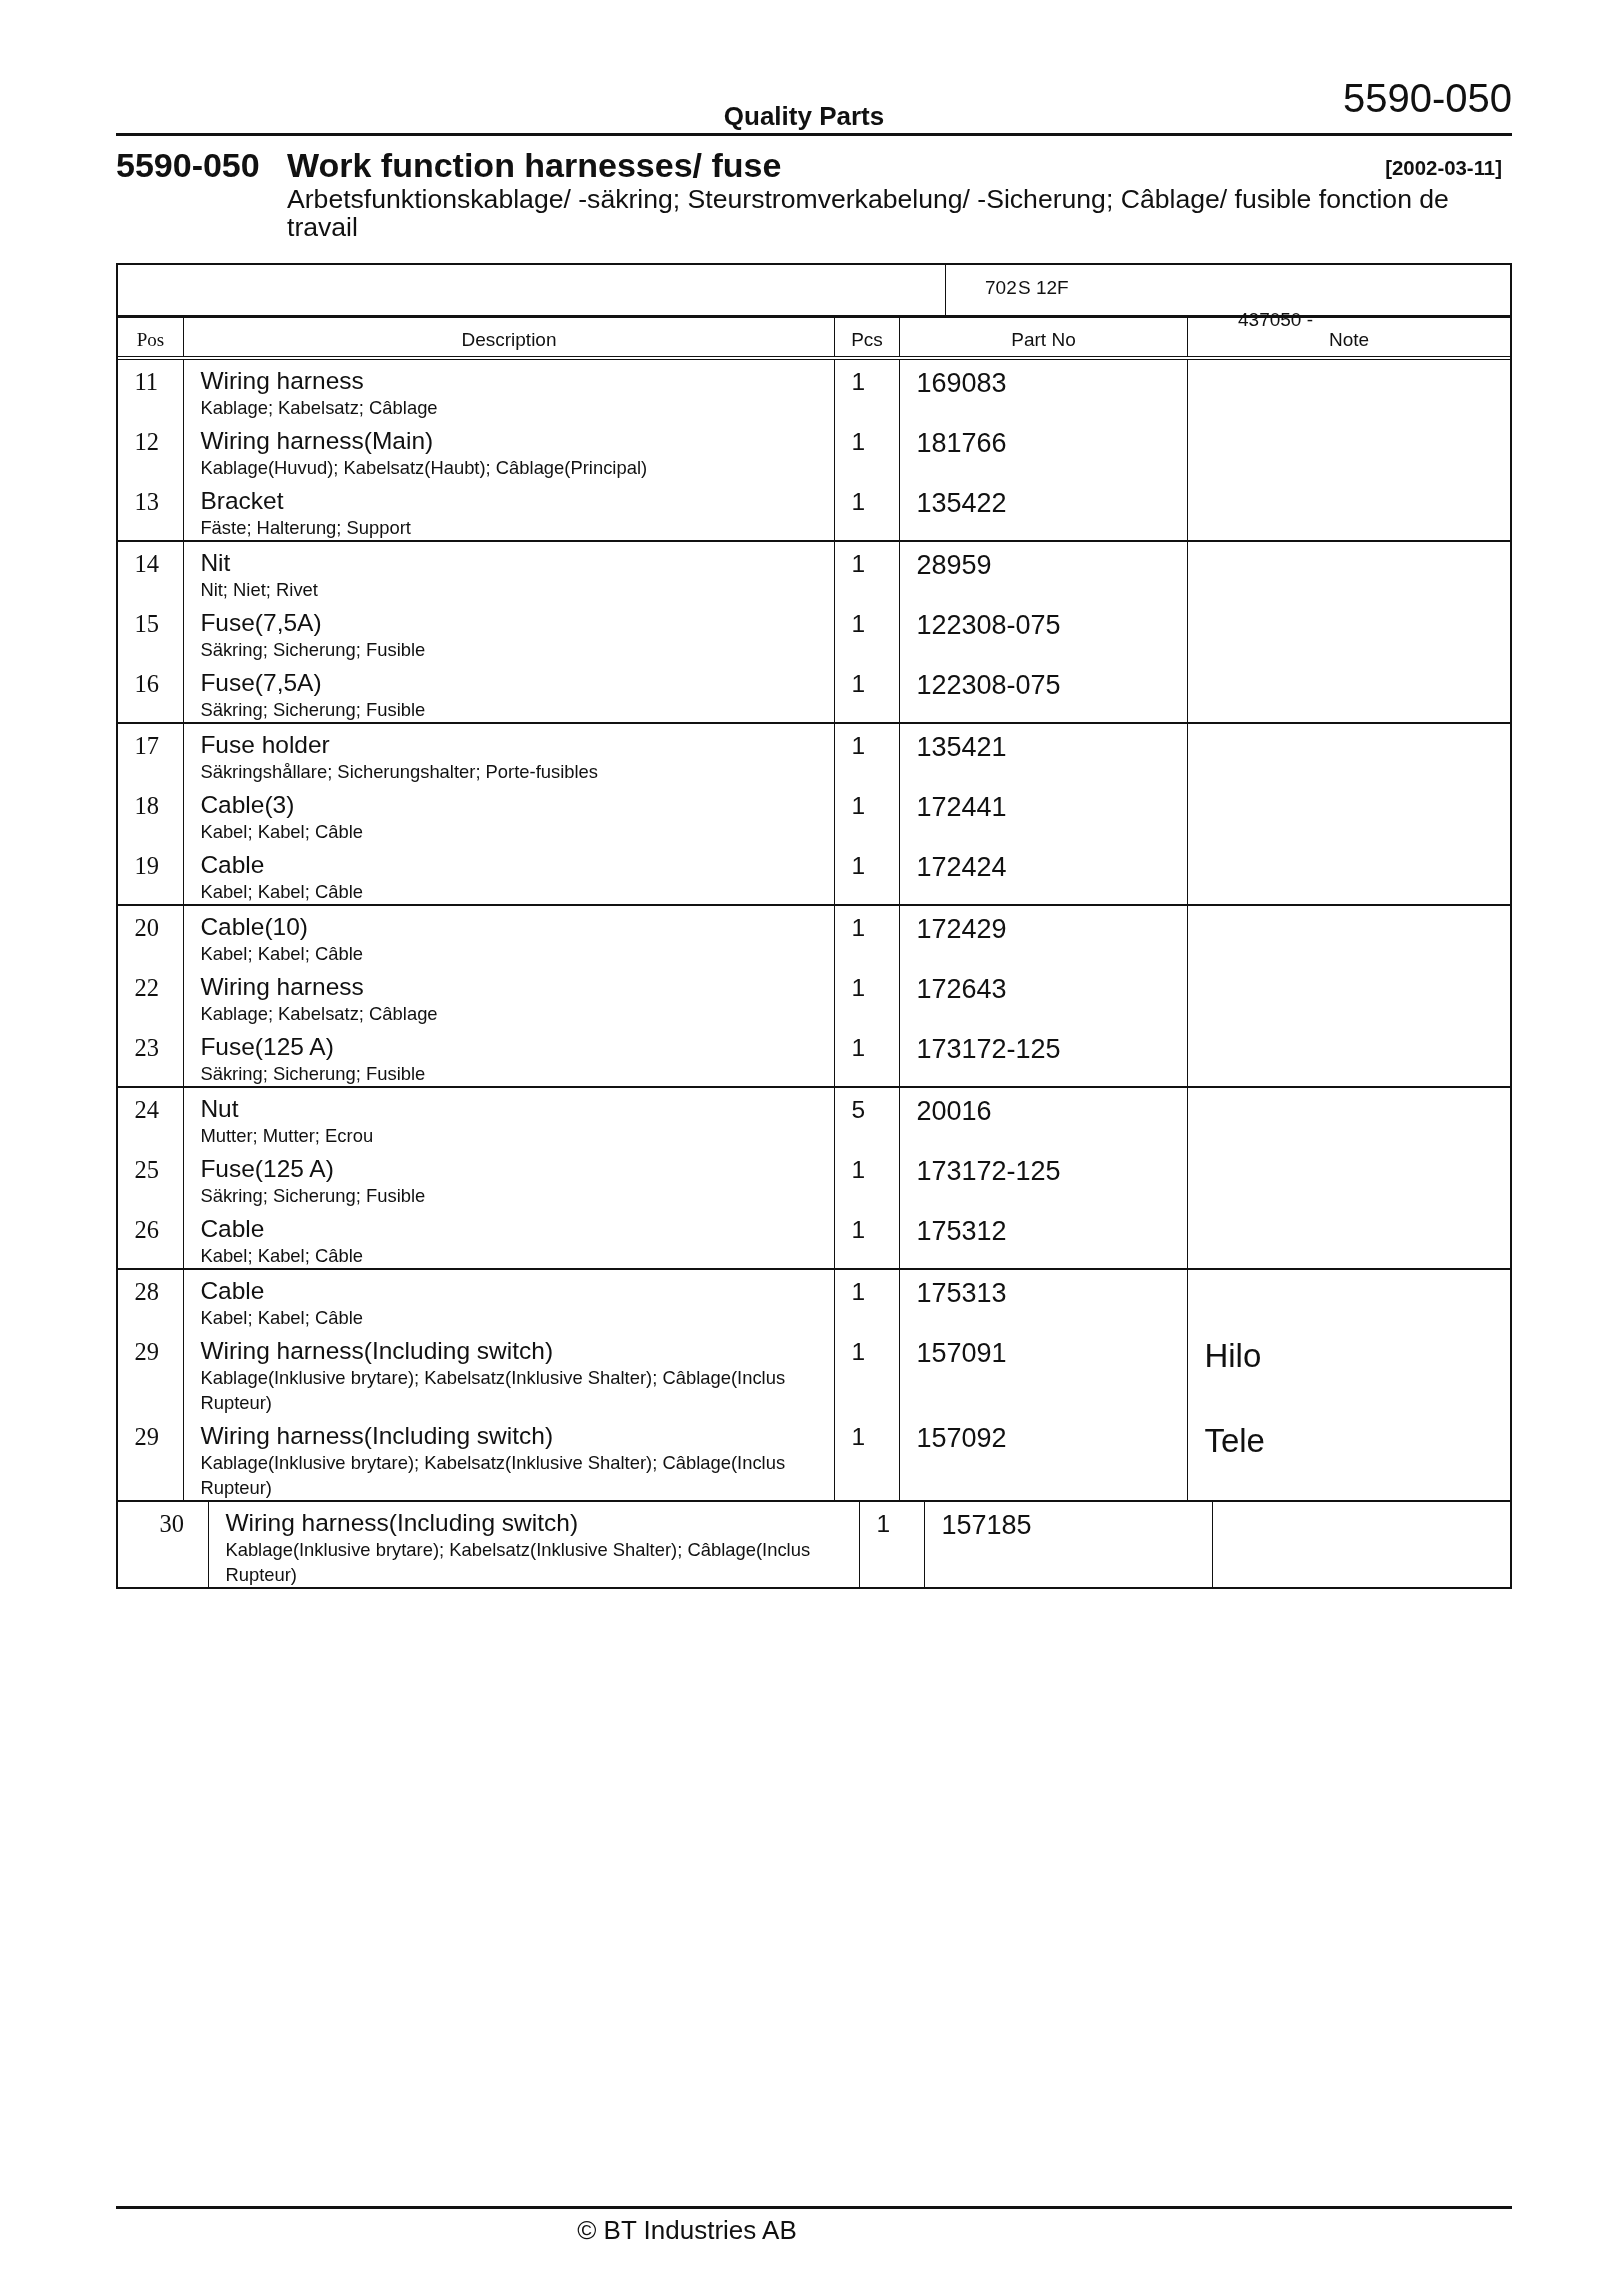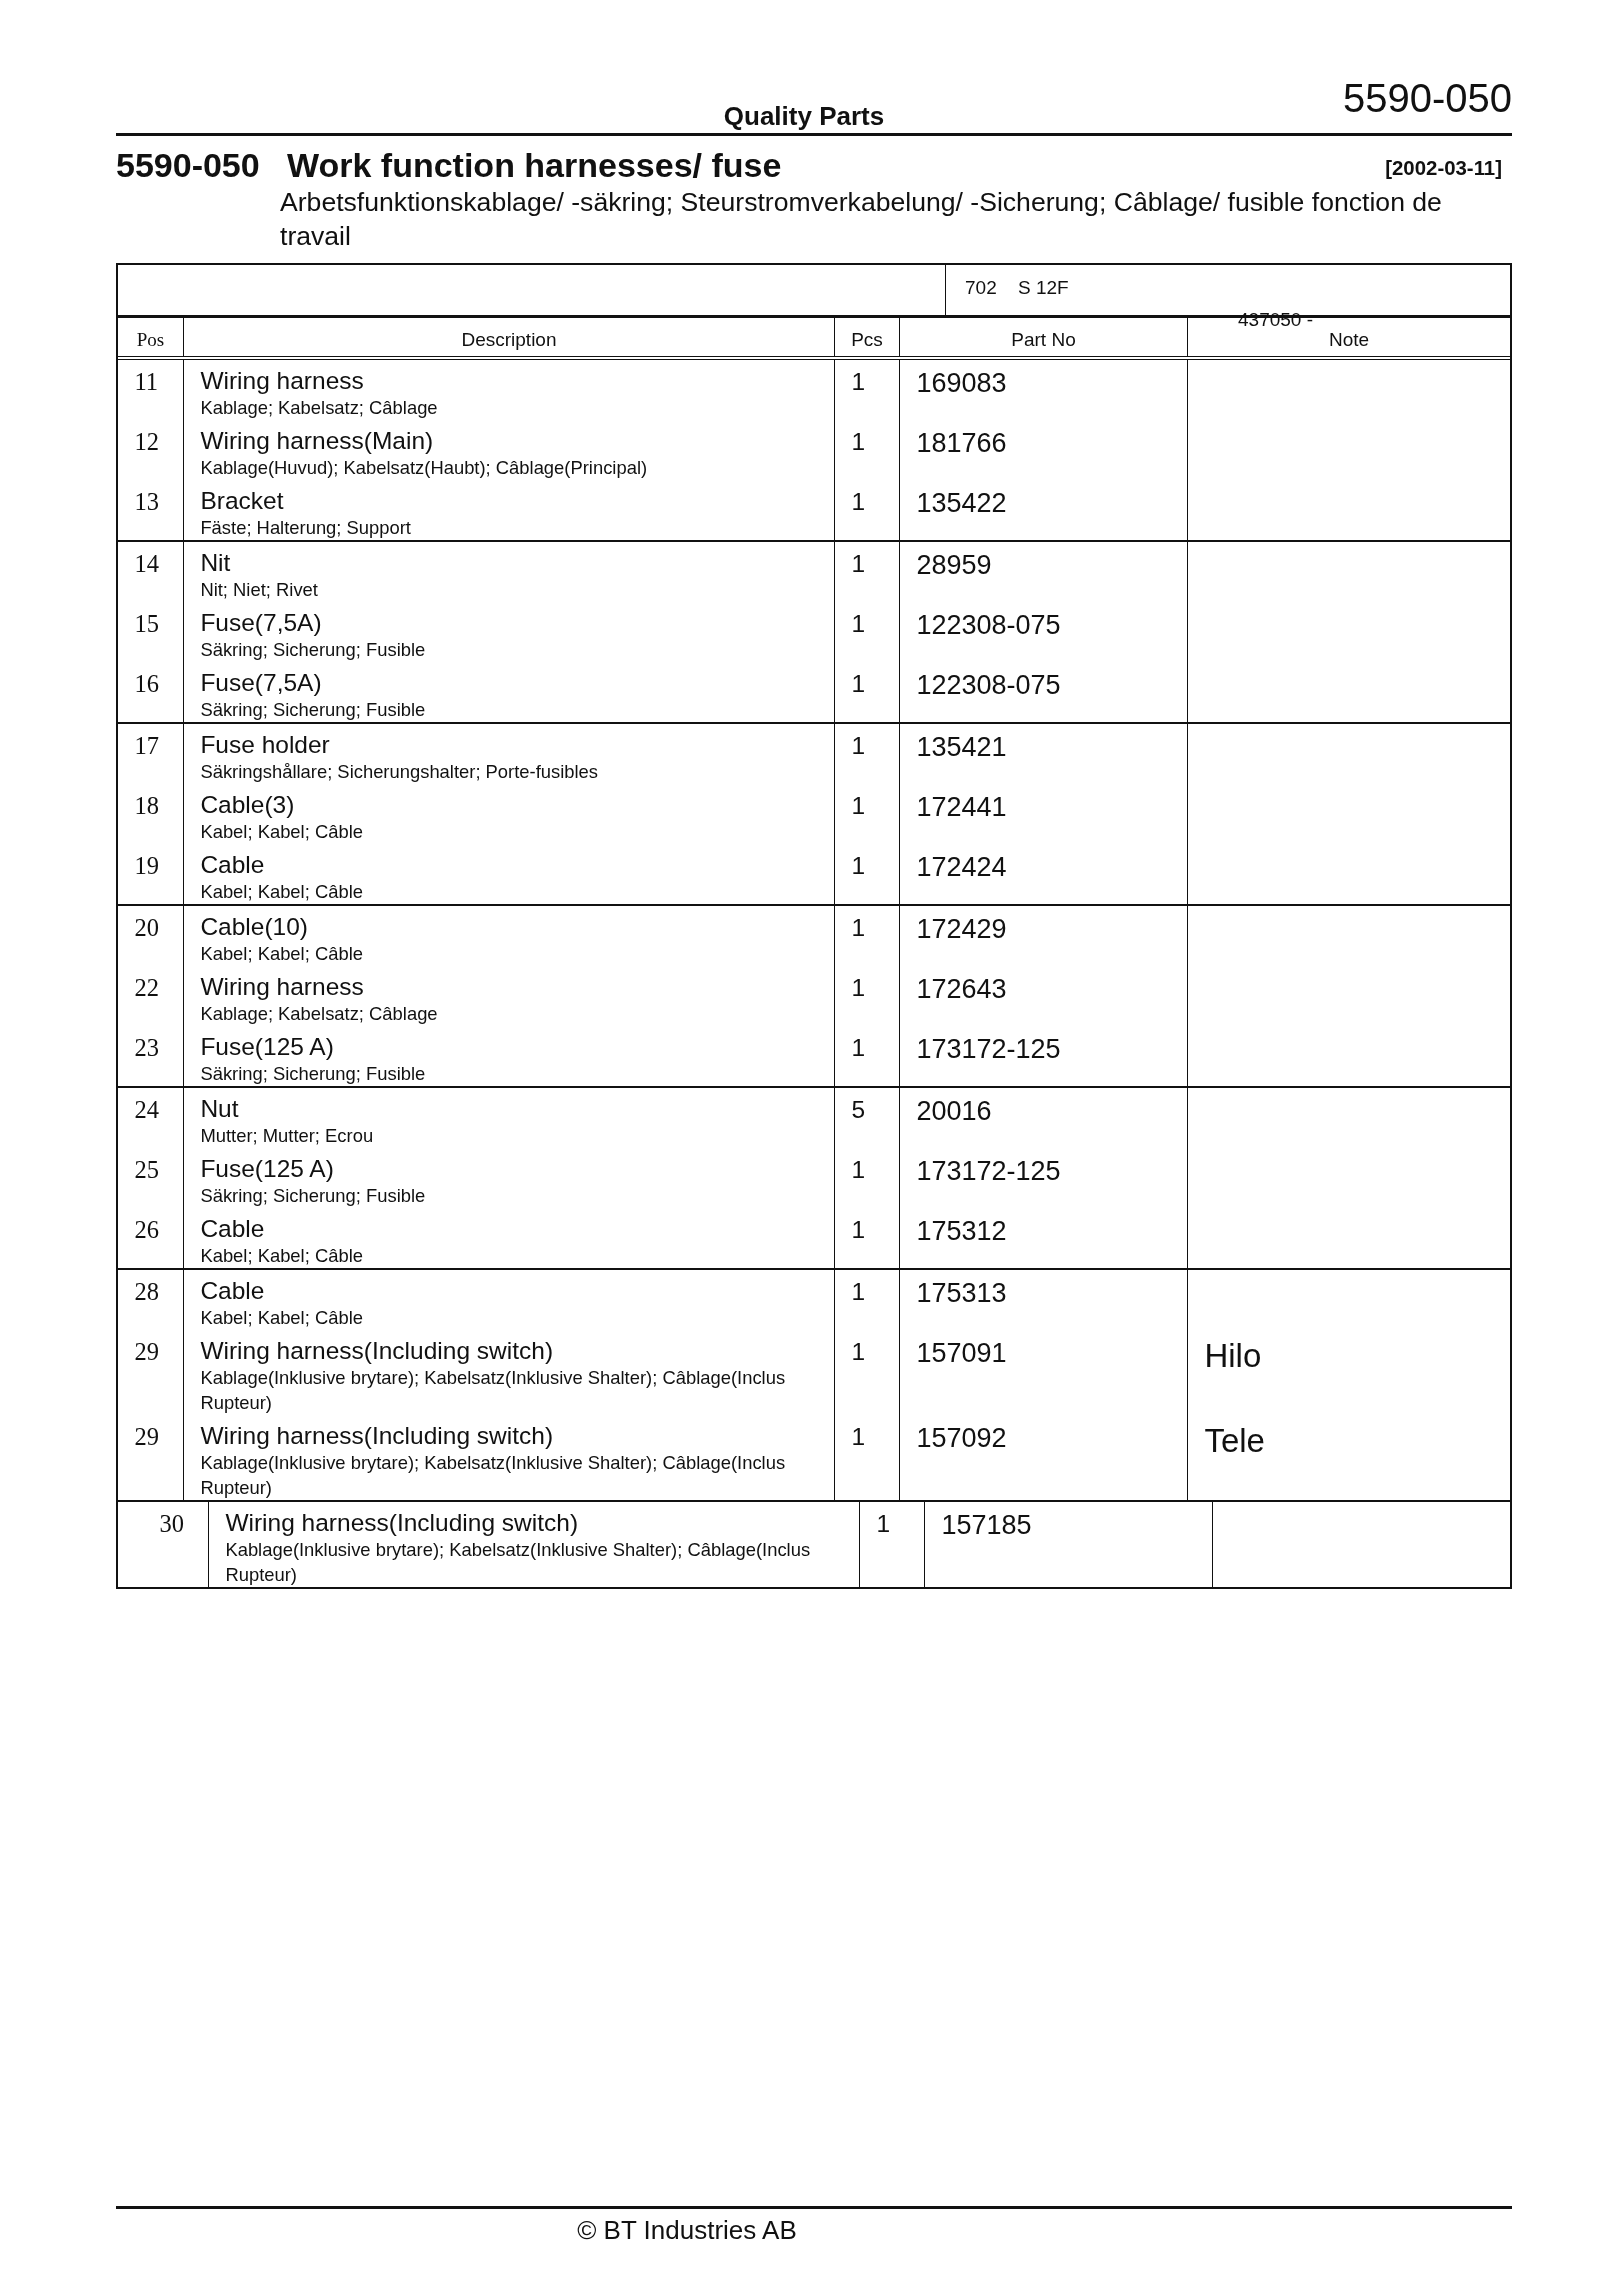--- a/index.html
+++ b/index.html
@@ -21,34 +21,34 @@
   .section-code {
     position: absolute; left: 116px; top: 146px; font-size: 34px; font-weight: bold;
   }
   .section-title {
     position: absolute; left: 287px; top: 146px; font-size: 34px; font-weight: bold;
   }
   .section-date {
     position: absolute; right: 120px; top: 157px; font-size: 20.4px; font-weight: bold;
   }
   .section-subtitle {
-    position: absolute; left: 280px; top: 185px; width: 1220px;
-    font-size: 26.6px; line-height: 34px;
+    position: absolute; left: 287px; top: 185px; width: 1220px;
+    font-size: 26.6px; line-height: 28px;
   }
   .parts-table {
     position: absolute; left: 116px; top: 263px; width: 1396px;
     border: 2.7px solid #111; box-sizing: border-box;
   }
   .info-row {
     height: 50px; border-bottom: 3.4px solid #111; position: relative;
   }
   .info-row .divider {
     position: absolute; left: 827px; top: 0; bottom: 0; width: 1.4px; background: #111;
   }
-  .info-row .model { position: absolute; left: 847px; top: 12.3px; font-size: 19px; }
+  .info-row .model { position: absolute; left: 867px; top: 12.3px; font-size: 19px; }
   .info-row .model-variant { position: absolute; left: 900px; top: 12.3px; font-size: 19px; }
   .info-row .serial { position: absolute; left: 1120px; top: 12.3px; font-size: 19px; margin-top: 32px; }
   .col-header {
     display: flex; height: 38px; border-bottom: 4.8px double #111; box-sizing: content-box;
   }
   .cell { box-sizing: border-box; border-right: 1.4px solid #111; position: relative; }
   .cell:last-child { border-right: none; }
   .c-pos { width: 66px; font-family: Liberation Serif, serif; }
   .c-desc { width: 651px; }
   .c-pcs { width: 65px; }

